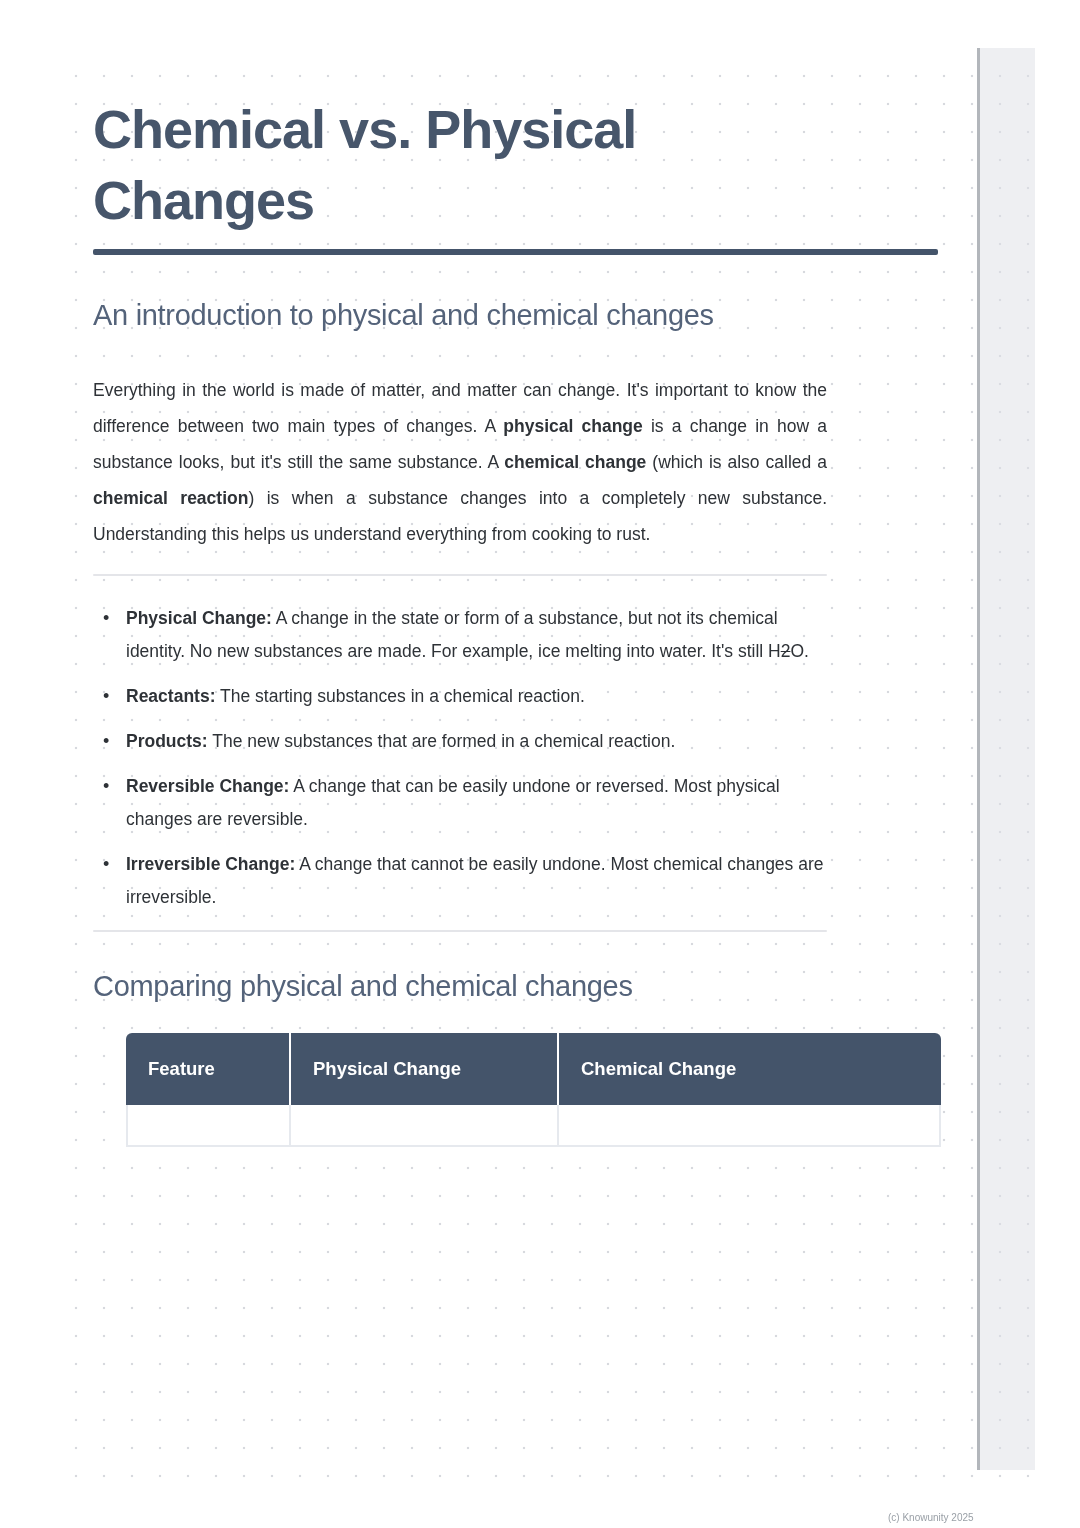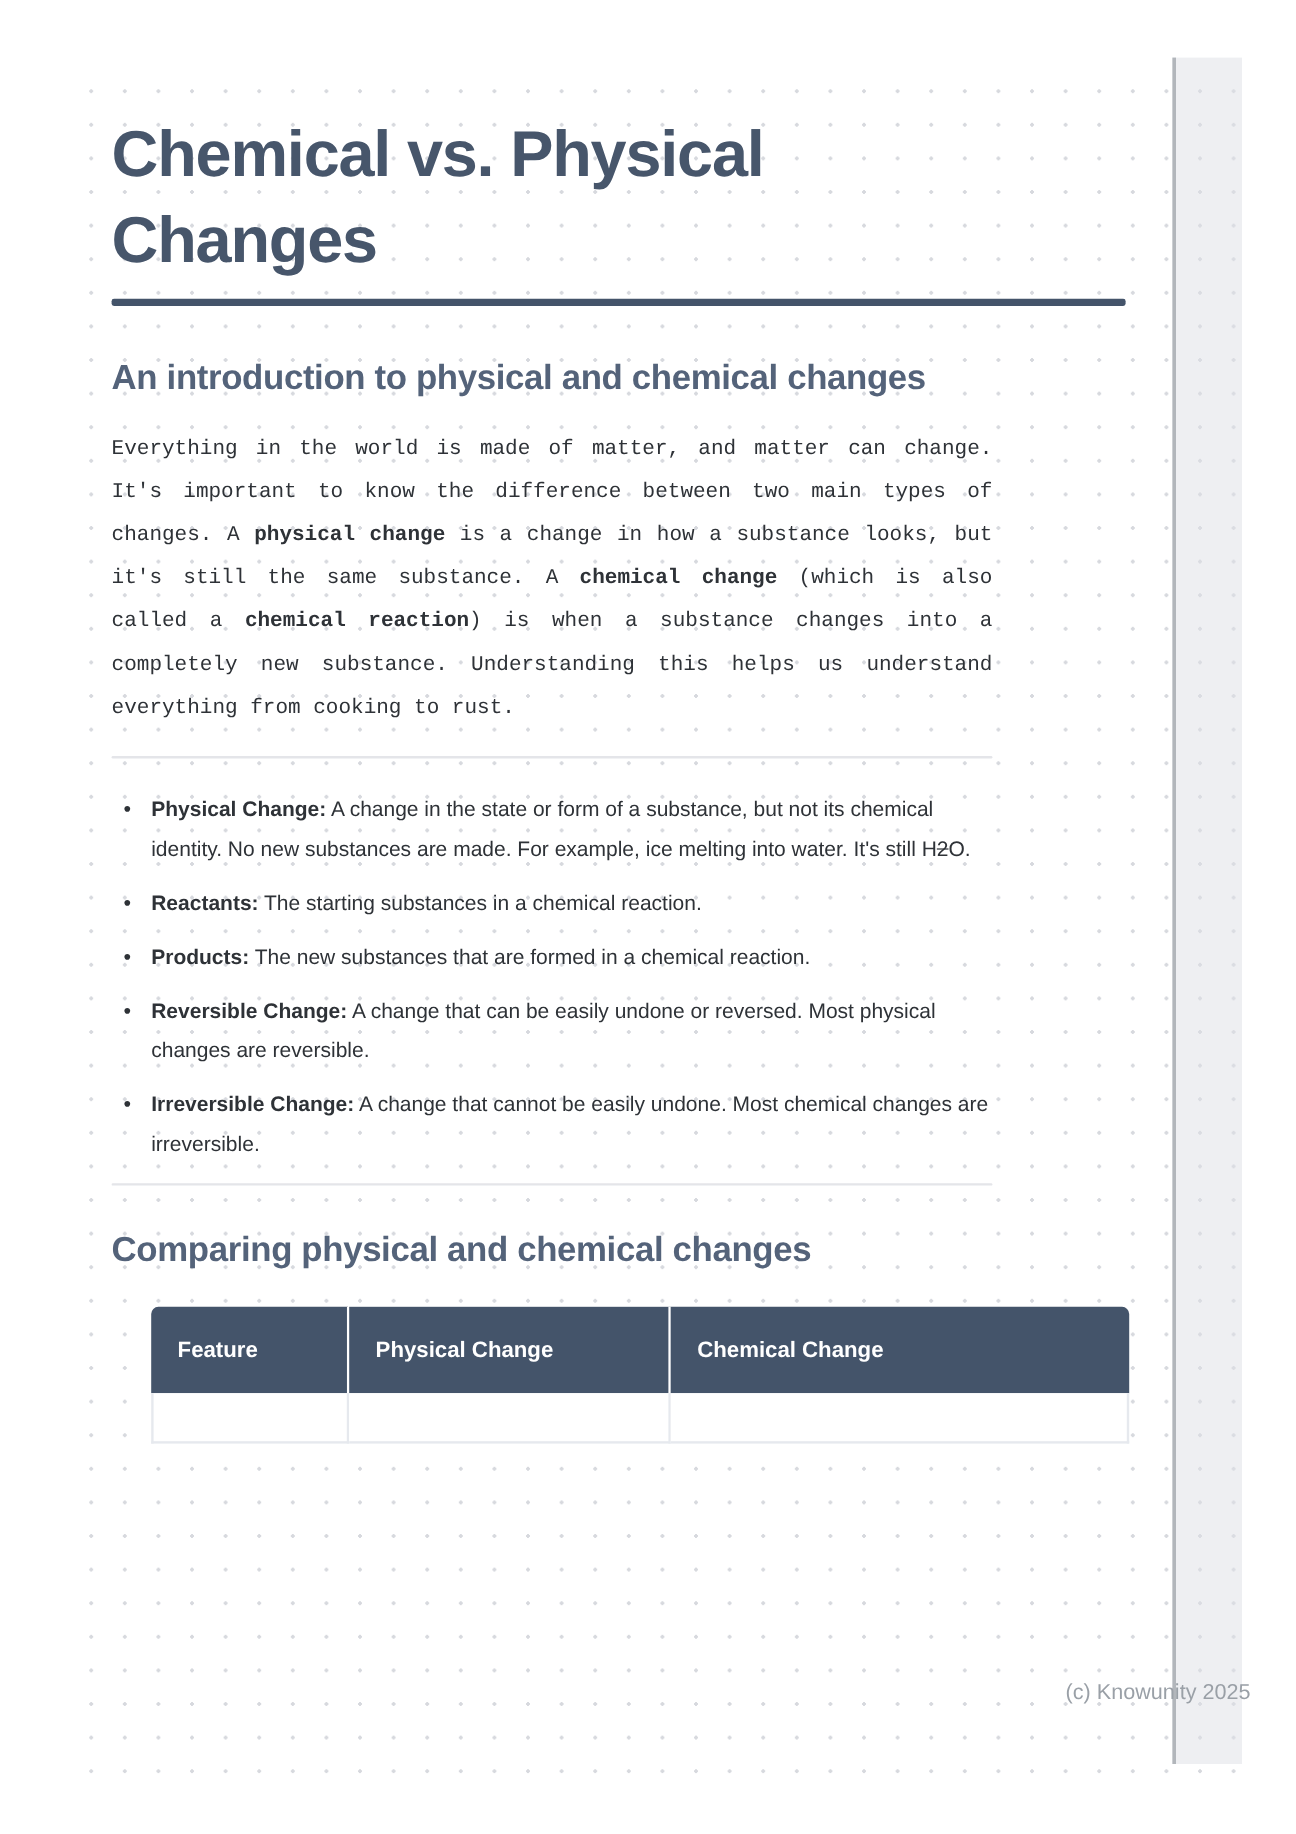--- a/index.html
+++ b/index.html
@@ -63,35 +63,34 @@
   .title-rule {
     margin-top: 12px;
     width: 845px;
     height: 6px;
     background: var(--accent);
     border-radius: 2px;
   }
 
   h2 {
     font-size: 29px;
-    font-weight: 700;
+    font-weight: 400;
     letter-spacing: -0.3px;
     color: var(--h2);
     margin: 0;
   }
   h2.sec-intro   { margin-top: 44px; }
   h2.sec-defs    { margin-top: 36px; }
   h2.sec-compare { margin-top: 38px; }
 
   .para {
-    margin: 24px 0 0;
+    margin: 40px 0 0;
     font-size: 17.5px;
     line-height: 36px;
     color: var(--body);
-    font-family: Liberation Mono, monospace;
   }
   .justify { text-align: justify; }
 
   .b  { font-weight: 700; }
   .st { text-decoration: line-through; }
 
   .soft-rule {
     height: 2px;
     background: var(--divider);
     border-radius: 1px;
@@ -143,22 +142,22 @@
   table.compare td {
     background: #ffffff;
     height: 42px;
     border-right: 2px solid var(--table_border);
     border-bottom: 2px solid var(--table_border);
   }
   table.compare td:first-child { border-left: 2px solid var(--table_border); }
 
   .watermark {
     position: absolute;
-    left: 888px; top: 1400px;
-    font-size: 18px;
+    left: 888px; top: 1512px;
+    font-size: 10px;
     color: var(--watermark);
     z-index: 3;
     white-space: nowrap;
   }
 </style>
 </head>
 <body>
 
 <div class="canvas">
 

